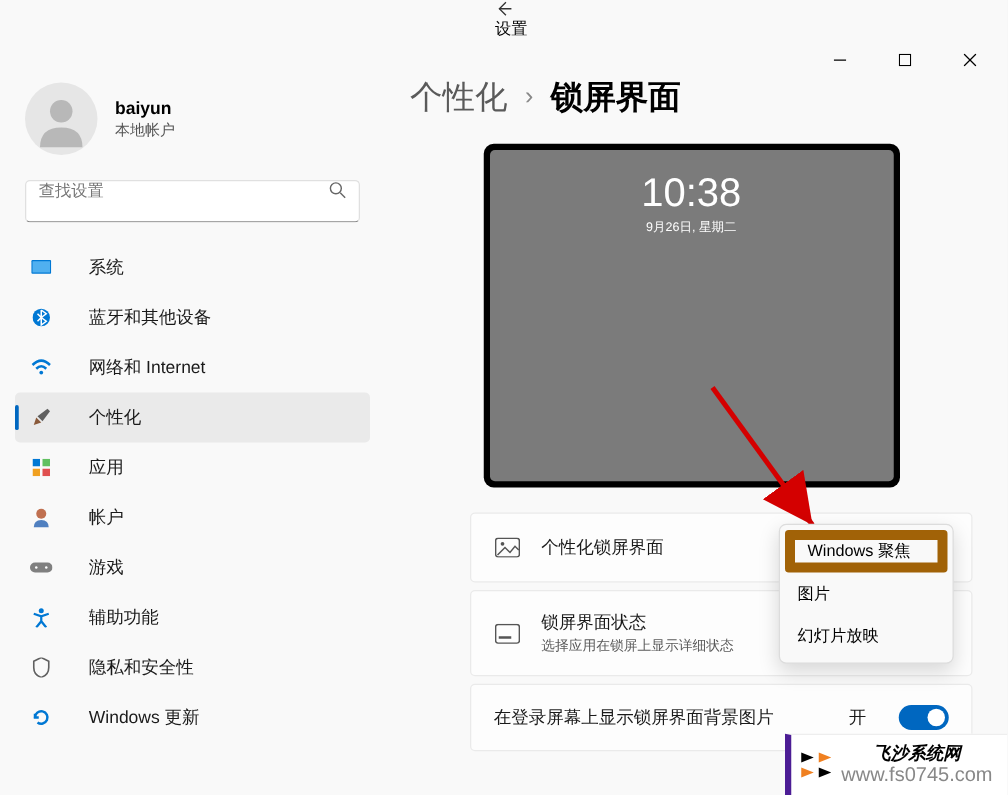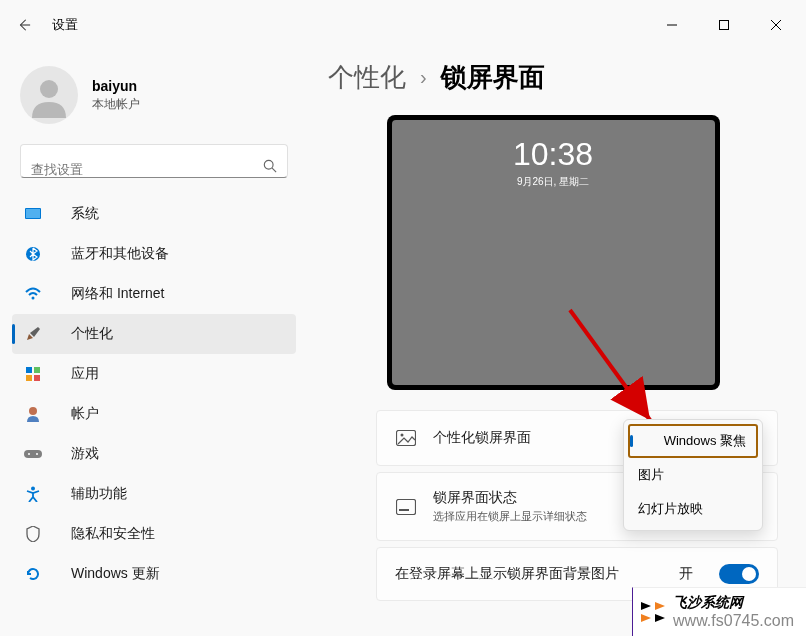--- a/index.html
+++ b/index.html
@@ -1,34 +1,34 @@
 <!DOCTYPE html>
 <html><head>
   <meta charset="utf-8">
   <style>
     * { margin: 0; padding: 0; box-sizing: border-box; font-family: "Segoe UI", "Microsoft YaHei", sans-serif; }
     body { background: #f3f3f3; width: 806px; height: 636px; overflow: hidden; position: relative; }
     
     .window { background: #f9f9f9; width: 806px; height: 636px; display: flex; flex-direction: column; }
     
-    .titlebar { height: 50px; display: flex; align-items: center; padding: 0 8px; }
+    .titlebar { height: 50px; display: flex; align-items: center; padding: 0 8px; flex-direction: column; }
     .back-btn { width: 32px; height: 32px; display: flex; align-items: center; justify-content: center; cursor: pointer; border-radius: 4px; }
     .titlebar-title { margin-left: 12px; font-size: 13px; color: #000; }
     .window-controls { margin-left: auto; display: flex; gap: 8px; }
     .win-ctrl { width: 44px; height: 32px; display: flex; align-items: center; justify-content: center; cursor: pointer; }
     
     .content { display: flex; flex: 1; overflow: hidden; }
     
     .sidebar { width: 300px; padding: 8px 0 8px 8px; display: flex; flex-direction: column; }
     .user-section { display: flex; align-items: center; padding: 8px 12px 20px 12px; gap: 14px; }
     .avatar { width: 58px; height: 58px; border-radius: 50%; background: #e6e6e6; display: flex; align-items: center; justify-content: center; }
     .user-name { font-size: 14px; font-weight: 600; color: #000; }
     .user-type { font-size: 12px; color: #555; margin-top: 2px; }
     
-    .search-box { margin: 0 12px 16px 12px; height: 34px; background: #fff; border: 1px solid #e0e0e0; border-bottom: 1.5px solid #888; border-radius: 4px; display: flex; align-items: flex-end; padding: 0 10px; }
+    .search-box { margin: 0 12px 16px 12px; height: 34px; background: #fff; border: 1px solid #e0e0e0; border-bottom: 1.5px solid #888; border-radius: 4px; display: flex; align-items: flex-start; padding: 0 10px; }
     .search-box input { flex: 1; border: none; outline: none; font-size: 13px; background: transparent; }
     .search-icon { color: #666; }
     
     .nav-list { flex: 1; overflow-y: auto; }
     .nav-item { height: 40px; display: flex; align-items: center; padding: 0 12px; gap: 29px; cursor: pointer; border-radius: 4px; margin: 0 4px; position: relative; }
     .nav-item.active { background: #eaeaea; }
     .nav-item.active::before { content: ''; position: absolute; left: 0; top: 10px; bottom: 10px; width: 3px; background: #0067c0; border-radius: 2px; }
     .nav-icon { width: 18px; height: 18px; display: flex; align-items: center; justify-content: center; }
     .nav-label { font-size: 14px; color: #1a1a1a; }
     
@@ -44,30 +44,30 @@
     .preview-date { font-size: 10px; margin-top: 2px; }
     
     .setting-card { background: #fdfdfd; border: 1px solid #eaeaea; border-radius: 4px; padding: 16px 18px; margin-bottom: 6px; display: flex; align-items: center; gap: 16px; position: relative; margin-left: 48px; }
     .card-icon { width: 22px; height: 22px; display: flex; align-items: center; justify-content: center; color: #555; }
     .card-text { flex: 1; }
     .card-title { font-size: 14px; color: #1a1a1a; }
     .card-sub { font-size: 11px; color: #5a5a5a; margin-top: 2px; }
     
     .dropdown-menu { position: absolute; right: 14px; top: 8px; width: 140px; background: #f9f9f9; border: 1px solid #dcdcdc; border-radius: 6px; box-shadow: 0 6px 16px rgba(0,0,0,0.15); z-index: 10; padding: 4px; }
     .dropdown-item { height: 34px; display: flex; align-items: center; padding: 0 10px; font-size: 13px; cursor: pointer; border-radius: 3px; position: relative; }
-    .dropdown-item.highlighted { border: 2px solid #a16207; justify-content: flex-end; }
+    .dropdown-item.highlighted { border: 8px solid #a16207; }
     .dropdown-item.selected::before { content: ''; position: absolute; left: 0; top: 9px; bottom: 9px; width: 3px; background: #0067c0; border-radius: 2px; }
     
     .toggle-text { font-size: 14px; color: #1a1a1a; margin-right: 10px; }
     .toggle { width: 40px; height: 20px; background: #0067c0; border-radius: 10px; position: relative; }
     .toggle::after { content: ''; position: absolute; right: 3px; top: 3px; width: 14px; height: 14px; background: #fff; border-radius: 50%; }
     
     .arrow { position: absolute; pointer-events: none; z-index: 5; }
     
-    .watermark { position: absolute; right: 0; bottom: 0; background: #fff; padding: 6px 12px 6px 40px; display: flex; align-items: center; gap: 8px; border-top: 1px solid #eee; border-left: 1px solid #4c1d95; z-index: 20; }
+    .watermark { position: absolute; right: 0; bottom: 0; background: #fff; padding: 6px 12px 6px 40px; display: flex; align-items: center; gap: 8px; border-top: 1px solid #eee; border-left: 5px solid #4c1d95; z-index: 20; text-align: center; }
     .wm-logo { position: absolute; left: 4px; width: 32px; height: 32px; }
     .wm-title { font-size: 14px; font-weight: bold; color: #000; font-style: italic; }
     .wm-url { font-size: 16px; color: #888; }
   </style>
 </head>
 <body>
 
 <div class="window">
   <div class="titlebar">
     <div class="back-btn">

